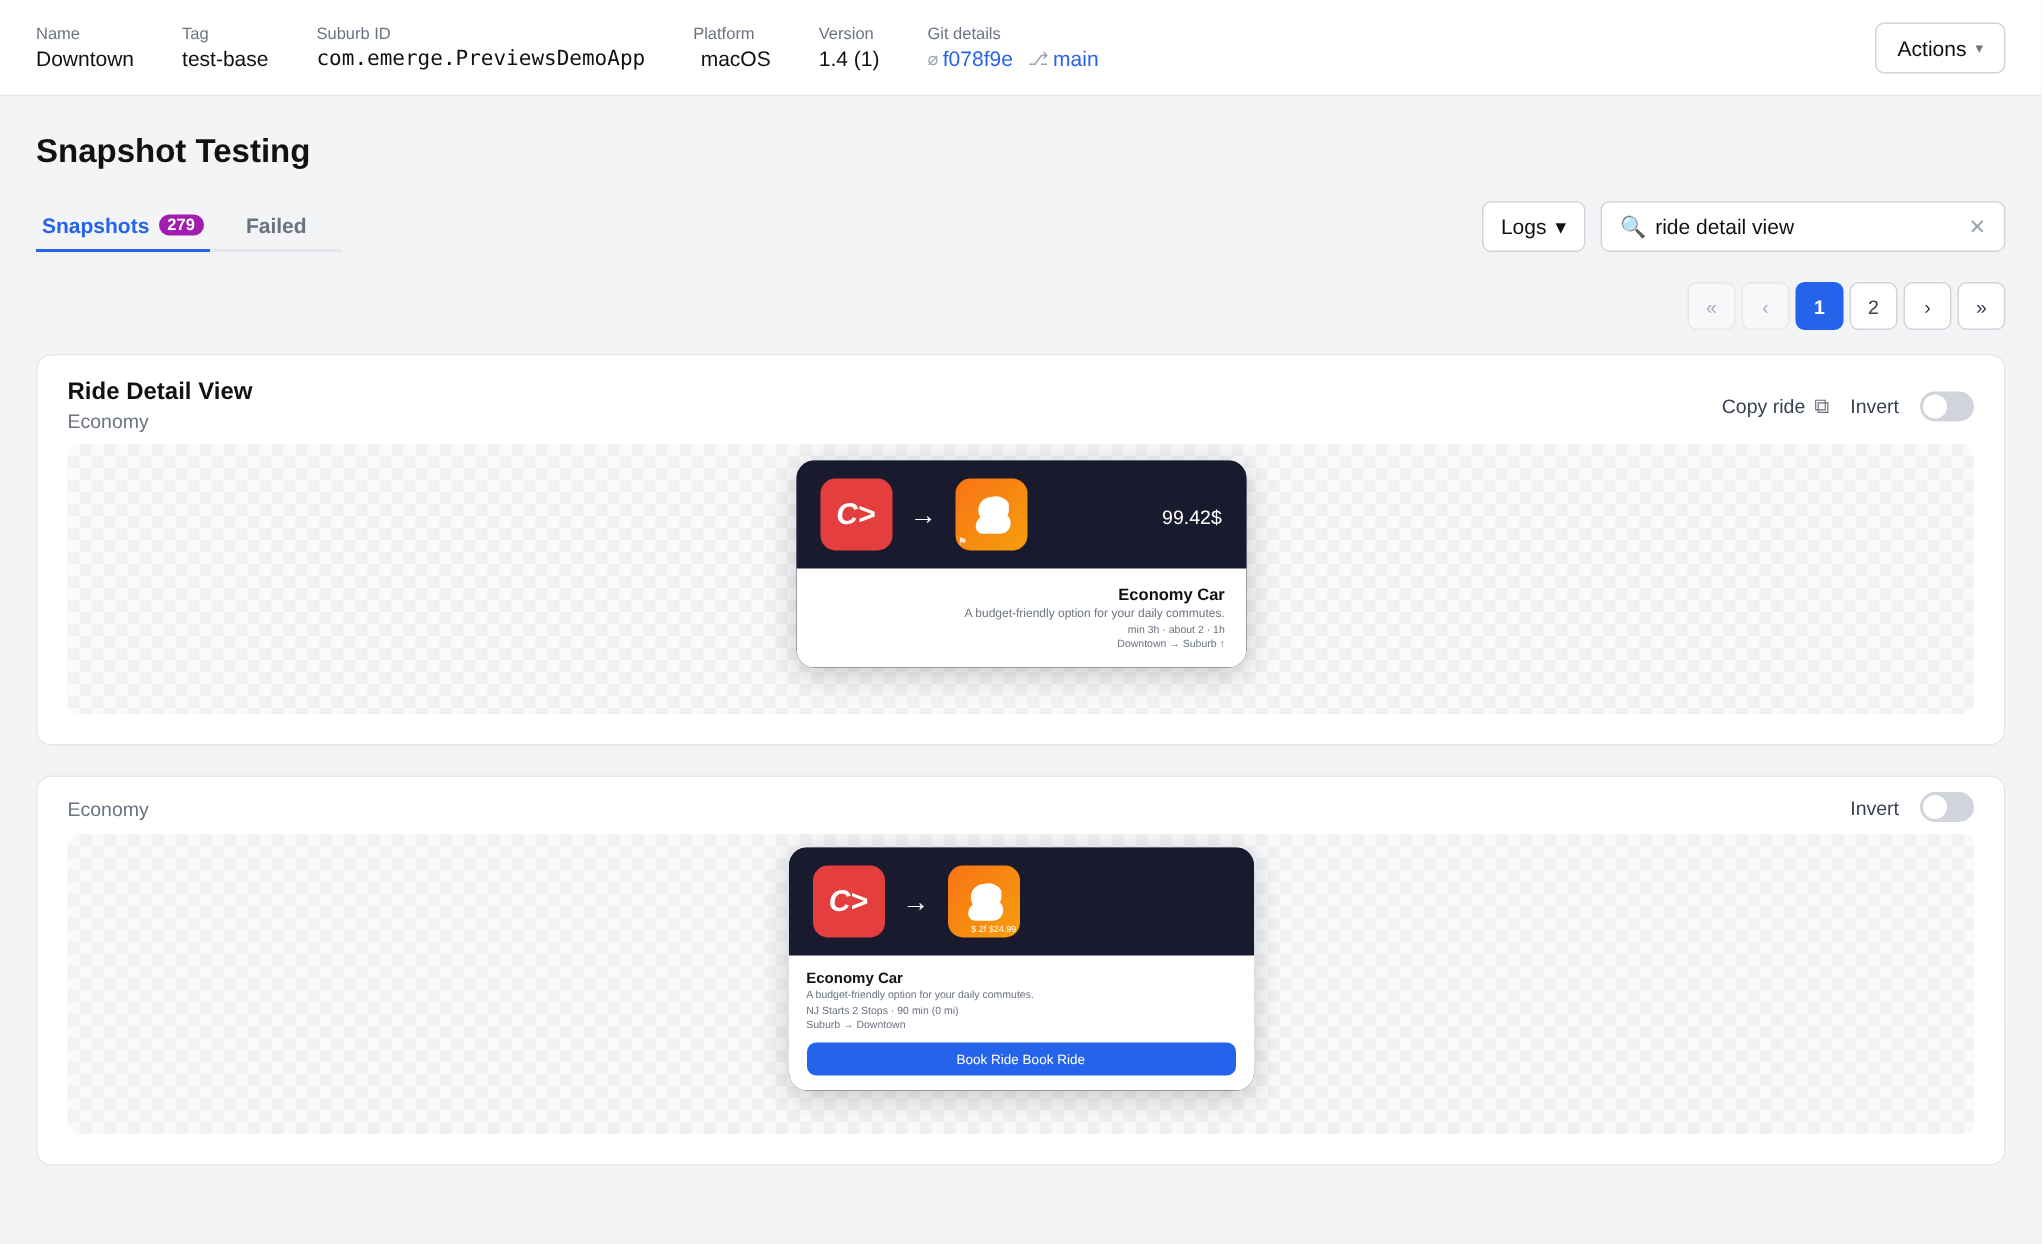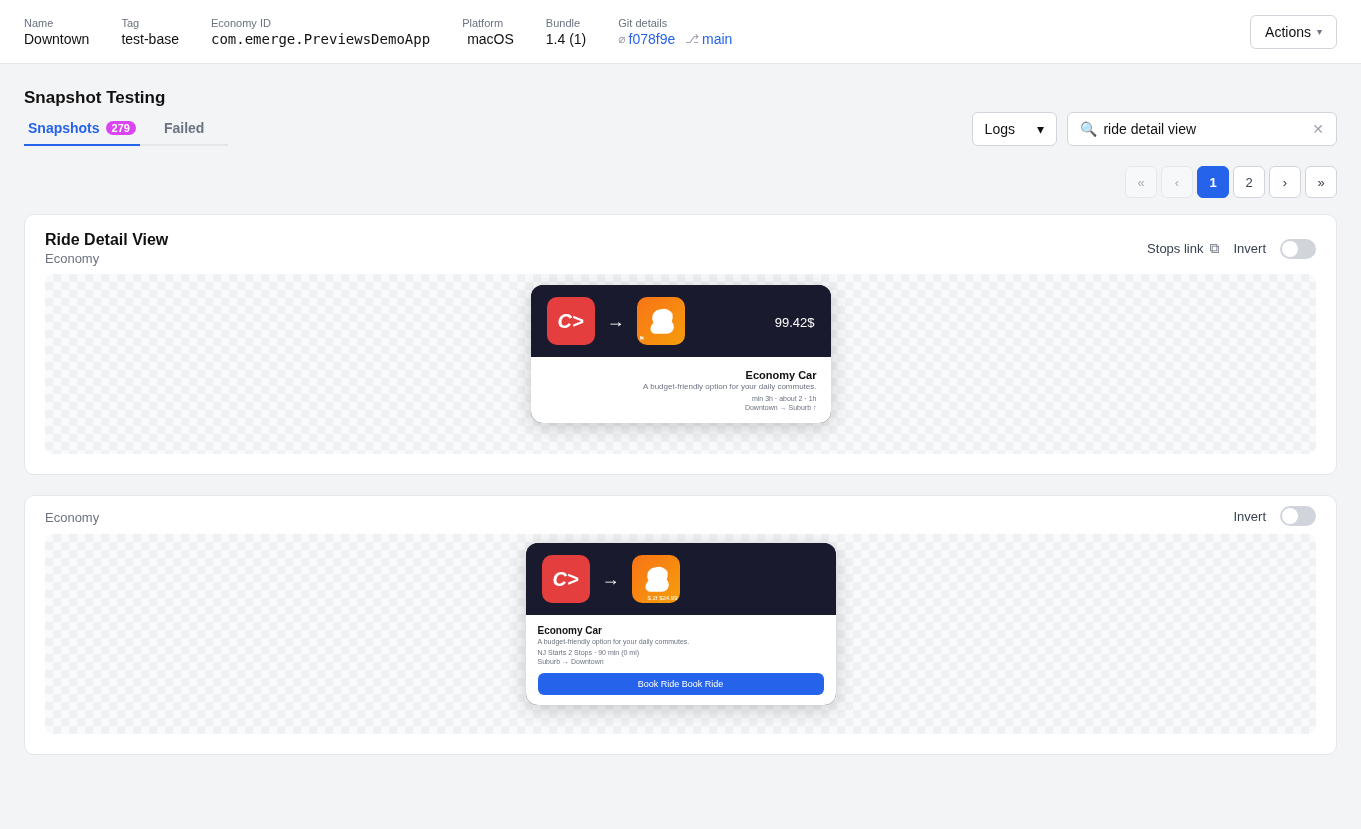--- a/index.html
+++ b/index.html
@@ -25,42 +25,42 @@
 
     .actions-btn {
       display: flex; align-items: center; gap: 6px;
       border: 1px solid #d1d5db; background: #fff;
       padding: 8px 14px; border-radius: 6px;
       cursor: pointer; font-size: 14px; color: #111;
     }
     .chevron { font-size: 10px; color: #6b7280; }
 
     .main-content { padding: 24px 24px 0; }
-    .page-title { font-size: 17px; font-weight: 700; color: #111; margin-bottom: 4px; }
+    .page-title { font-size: 22px; font-weight: 700; color: #111; margin-bottom: 20px; }
     .page-subtitle { font-size: 13px; color: #6b7280; margin-bottom: 20px; }
 
     .tabs-toolbar { display: flex; align-items: center; justify-content: space-between; margin-bottom: 20px; }
     .tabs { display: flex; gap: 0; border-bottom: 2px solid #e5e7eb; }
     .tab {
       padding: 8px 4px; margin-right: 20px; cursor: pointer;
       font-size: 14px; color: #6b7280; border-bottom: 2px solid transparent; margin-bottom: -2px;
       display: flex; align-items: center; gap: 6px; font-weight: bold;
     }
     .tab.active { color: #2563eb; border-bottom-color: #2563eb; font-weight: 600; }
     .tab-badge {
       background: #2563eb; color: #fff;
       font-size: 11px; font-weight: 700;
       padding: 1px 6px; border-radius: 20px;
     }
-    .tab.active .tab-badge { background: #d946ef; }
+    .tab.active .tab-badge { background: #a21caf; }
     .tab:not(.active) .tab-badge { background: #9ca3af; }
 
     .toolbar-right { display: flex; align-items: center; gap: 10px; }
     .logs-btn {
-      display: flex; align-items: center; gap: 22px;
+      display: flex; align-items: center; gap: 6px;
       border: 1px solid #d1d5db; background: #fff;
       padding: 8px 12px; border-radius: 6px;
       cursor: pointer; font-size: 14px; color: #111;
     }
     .search-box {
       display: flex; align-items: center; gap: 6px;
       border: 1px solid #d1d5db; background: #fff;
       padding: 8px 12px; border-radius: 6px;
       width: 270px;
     }
@@ -235,32 +235,32 @@
   <div class="top-bar-left">
     <div class="meta-item">
       <span class="meta-label">Name</span>
       <span class="meta-value">Downtown</span>
     </div>
     <div class="meta-item">
       <span class="meta-label">Tag</span>
       <span class="meta-value">test-base</span>
     </div>
     <div class="meta-item">
-      <span class="meta-label">Economy ID</span>
+      <span class="meta-label">Suburb ID</span>
       <span class="meta-value mono">com.emerge.PreviewsDemoApp</span>
     </div>
     <div class="meta-item">
       <span class="meta-label">Platform</span>
       <span class="meta-value platform-value">
         <span style="font-size:14px;"></span>
         <span>macOS</span>
       </span>
     </div>
     <div class="meta-item">
-      <span class="meta-label">Bundle</span>
+      <span class="meta-label">Version</span>
       <span class="meta-value">1.4 (1)</span>
     </div>
     <div class="meta-item">
       <span class="meta-label">Git details</span>
       <span class="meta-value" style="display:flex;gap:10px;align-items:center;">
         <a class="git-link">
           <span style="font-size:12px; color:#9ca3af;">⌀</span>
           <span>f078f9e</span>
         </a>
         <a class="git-link">
@@ -313,21 +313,21 @@
   </div>
 
   <div class="snapshot-card">
     <div class="card-header">
       <div class="card-title-section">
         <div class="card-title">Ride Detail View</div>
         <div class="card-subtitle">Economy</div>
       </div>
       <div class="card-controls">
         <button class="copy-link-btn">
-          <span>Stops link</span>
+          <span>Copy ride</span>
           <span class="copy-icon">⧉</span>
         </button>
         <span class="invert-label">Invert</span>
         <div class="toggle"></div>
       </div>
     </div>
 
     <div class="card-image-area">
       <div class="snapshot-preview">
         <div class="preview-top">

